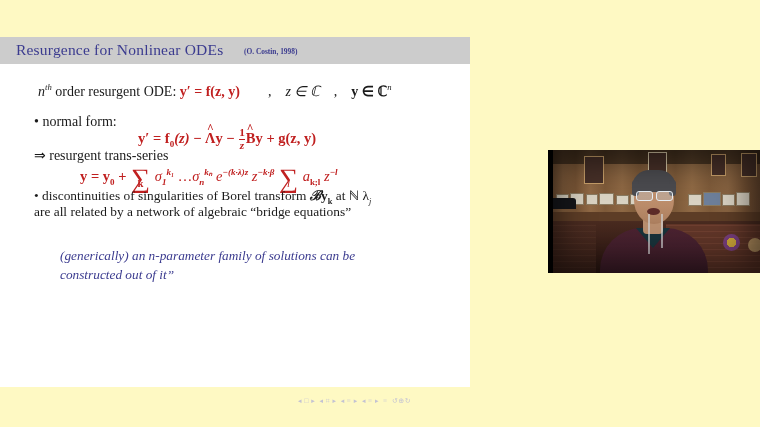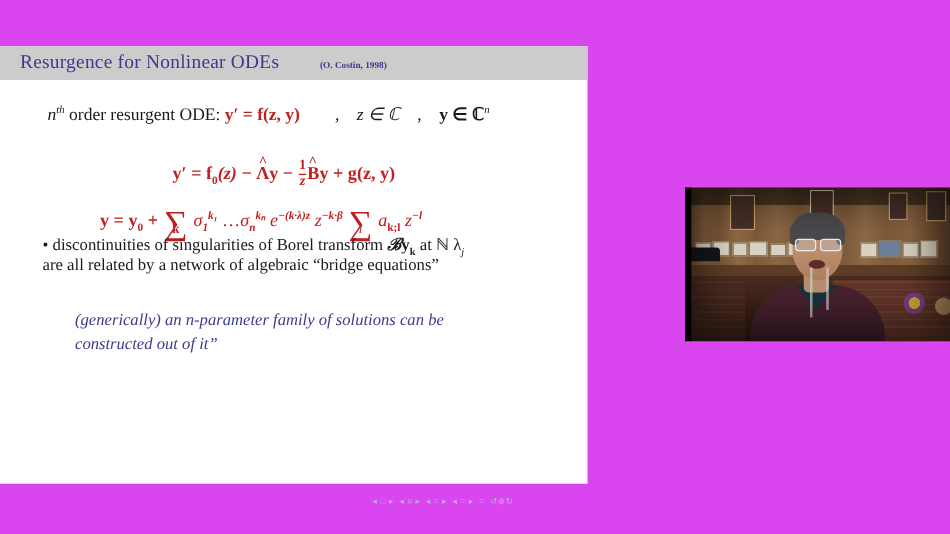--- a/index.html
+++ b/index.html
@@ -1,25 +1,25 @@
 <!DOCTYPE html>
 <html><head>
 <meta charset="utf-8">
 <style>
   html,body{margin:0;padding:0;background:#000;}
   body{width:760px;height:427px;overflow:hidden;font-family:"Liberation Serif",serif;}
-  #stage{position:relative;width:760px;height:427px;background:#d946ef;}
+  #stage{position:relative;width:760px;height:427px;background:#fef9c3;}
 
   
   #slide{position:absolute;left:0;top:37px;width:470px;height:350px;background:#ffffff;}
   #title-bar{position:absolute;left:0;top:0;width:470px;height:27px;
              background:#cccccc;}
   #slide-title{position:absolute;left:16px;top:4px;font-size:15.5px;color:#3b3b8f;
                letter-spacing:.2px;white-space:nowrap;}
-  #slide-cite{position:absolute;left:256px;top:10px;font-size:7.4px;color:#3b3b8f;
+  #slide-cite{position:absolute;left:244px;top:10px;font-size:7.4px;color:#3b3b8f;
               font-weight:bold;white-space:nowrap;}
 
   .body{position:absolute;left:0;top:27px;width:470px;height:323px;color:#1a1a1a;}
 
   .line{position:absolute;white-space:nowrap;}
   .math{color:#c02020;font-weight:bold;}
   .it{font-style:italic;}
   sup.sm{font-size:.62em;vertical-align:super;font-style:italic;text-align:center;}
   sub.sm{font-size:.62em;vertical-align:sub;}
 
@@ -139,32 +139,38 @@
       <div id="slide-cite">(O. Costin, 1998)</div>
     </div>
 
     <div class="body">
 
       <div class="line" id="r-ode"><span class="it">n</span><sup class="sm">th</sup>
         <span>order resurgent ODE:</span>
         <span class="math">y′ = f(z, y)</span><span class="gap"></span><span>,</span><span class="gap2"></span><span class="it">z ∈ ℂ</span><span class="gap2"></span><span>,</span><span class="gap2"></span><span style="font-weight:bold">y ∈ ℂ</span><sup class="sm">n</sup>
       </div>
 
+      <div class="line bullet" id="r-normal"><span>•</span>
+        <span>normal form:</span>
+      </div>
 
       <div class="eq" id="eq1"><span>y′</span>
         <span>=</span>
         <span>f</span><sub class="sm">0</sub><span class="it">(z)</span>
         <span>−</span>
         <span style="position:relative"><span style="position:absolute;left:2px;top:-8px;font-size:.8em">^</span><span>Λy</span></span>
         <span>−</span>
         <span class="frac"><span class="num">1</span><span class="den it">z</span></span><span style="position:relative"><span style="position:absolute;left:1px;top:-8px;font-size:.8em">^</span><span>By</span></span>
         <span>+</span>
         <span>g(z, y)</span>
       </div>
 
+      <div class="line bullet" id="r-trans"><span>⇒</span>
+        <span>resurgent trans-series</span>
+      </div>
 
       <div class="eq" id="eq2"><span>y</span>
         <span>=</span>
         <span>y</span><sub class="sm">0</sub>
         <span>+</span>
         <span class="bigsum"><span>∑</span><span class="lim">k</span></span>
         <span class="it" style="font-weight:normal">σ</span><sub class="sm it">1</sub><sup class="sm it">k₁</sup>
         <span style="font-weight:normal">…</span><span class="it" style="font-weight:normal">σ</span><sub class="sm it">n</sub><sup class="sm it">kₙ</sup>
         <span class="it" style="font-weight:normal">e</span><sup class="sm">−(k·λ)z</sup>
         <span class="it" style="font-weight:normal">z</span><sup class="sm">−k·β</sup>

